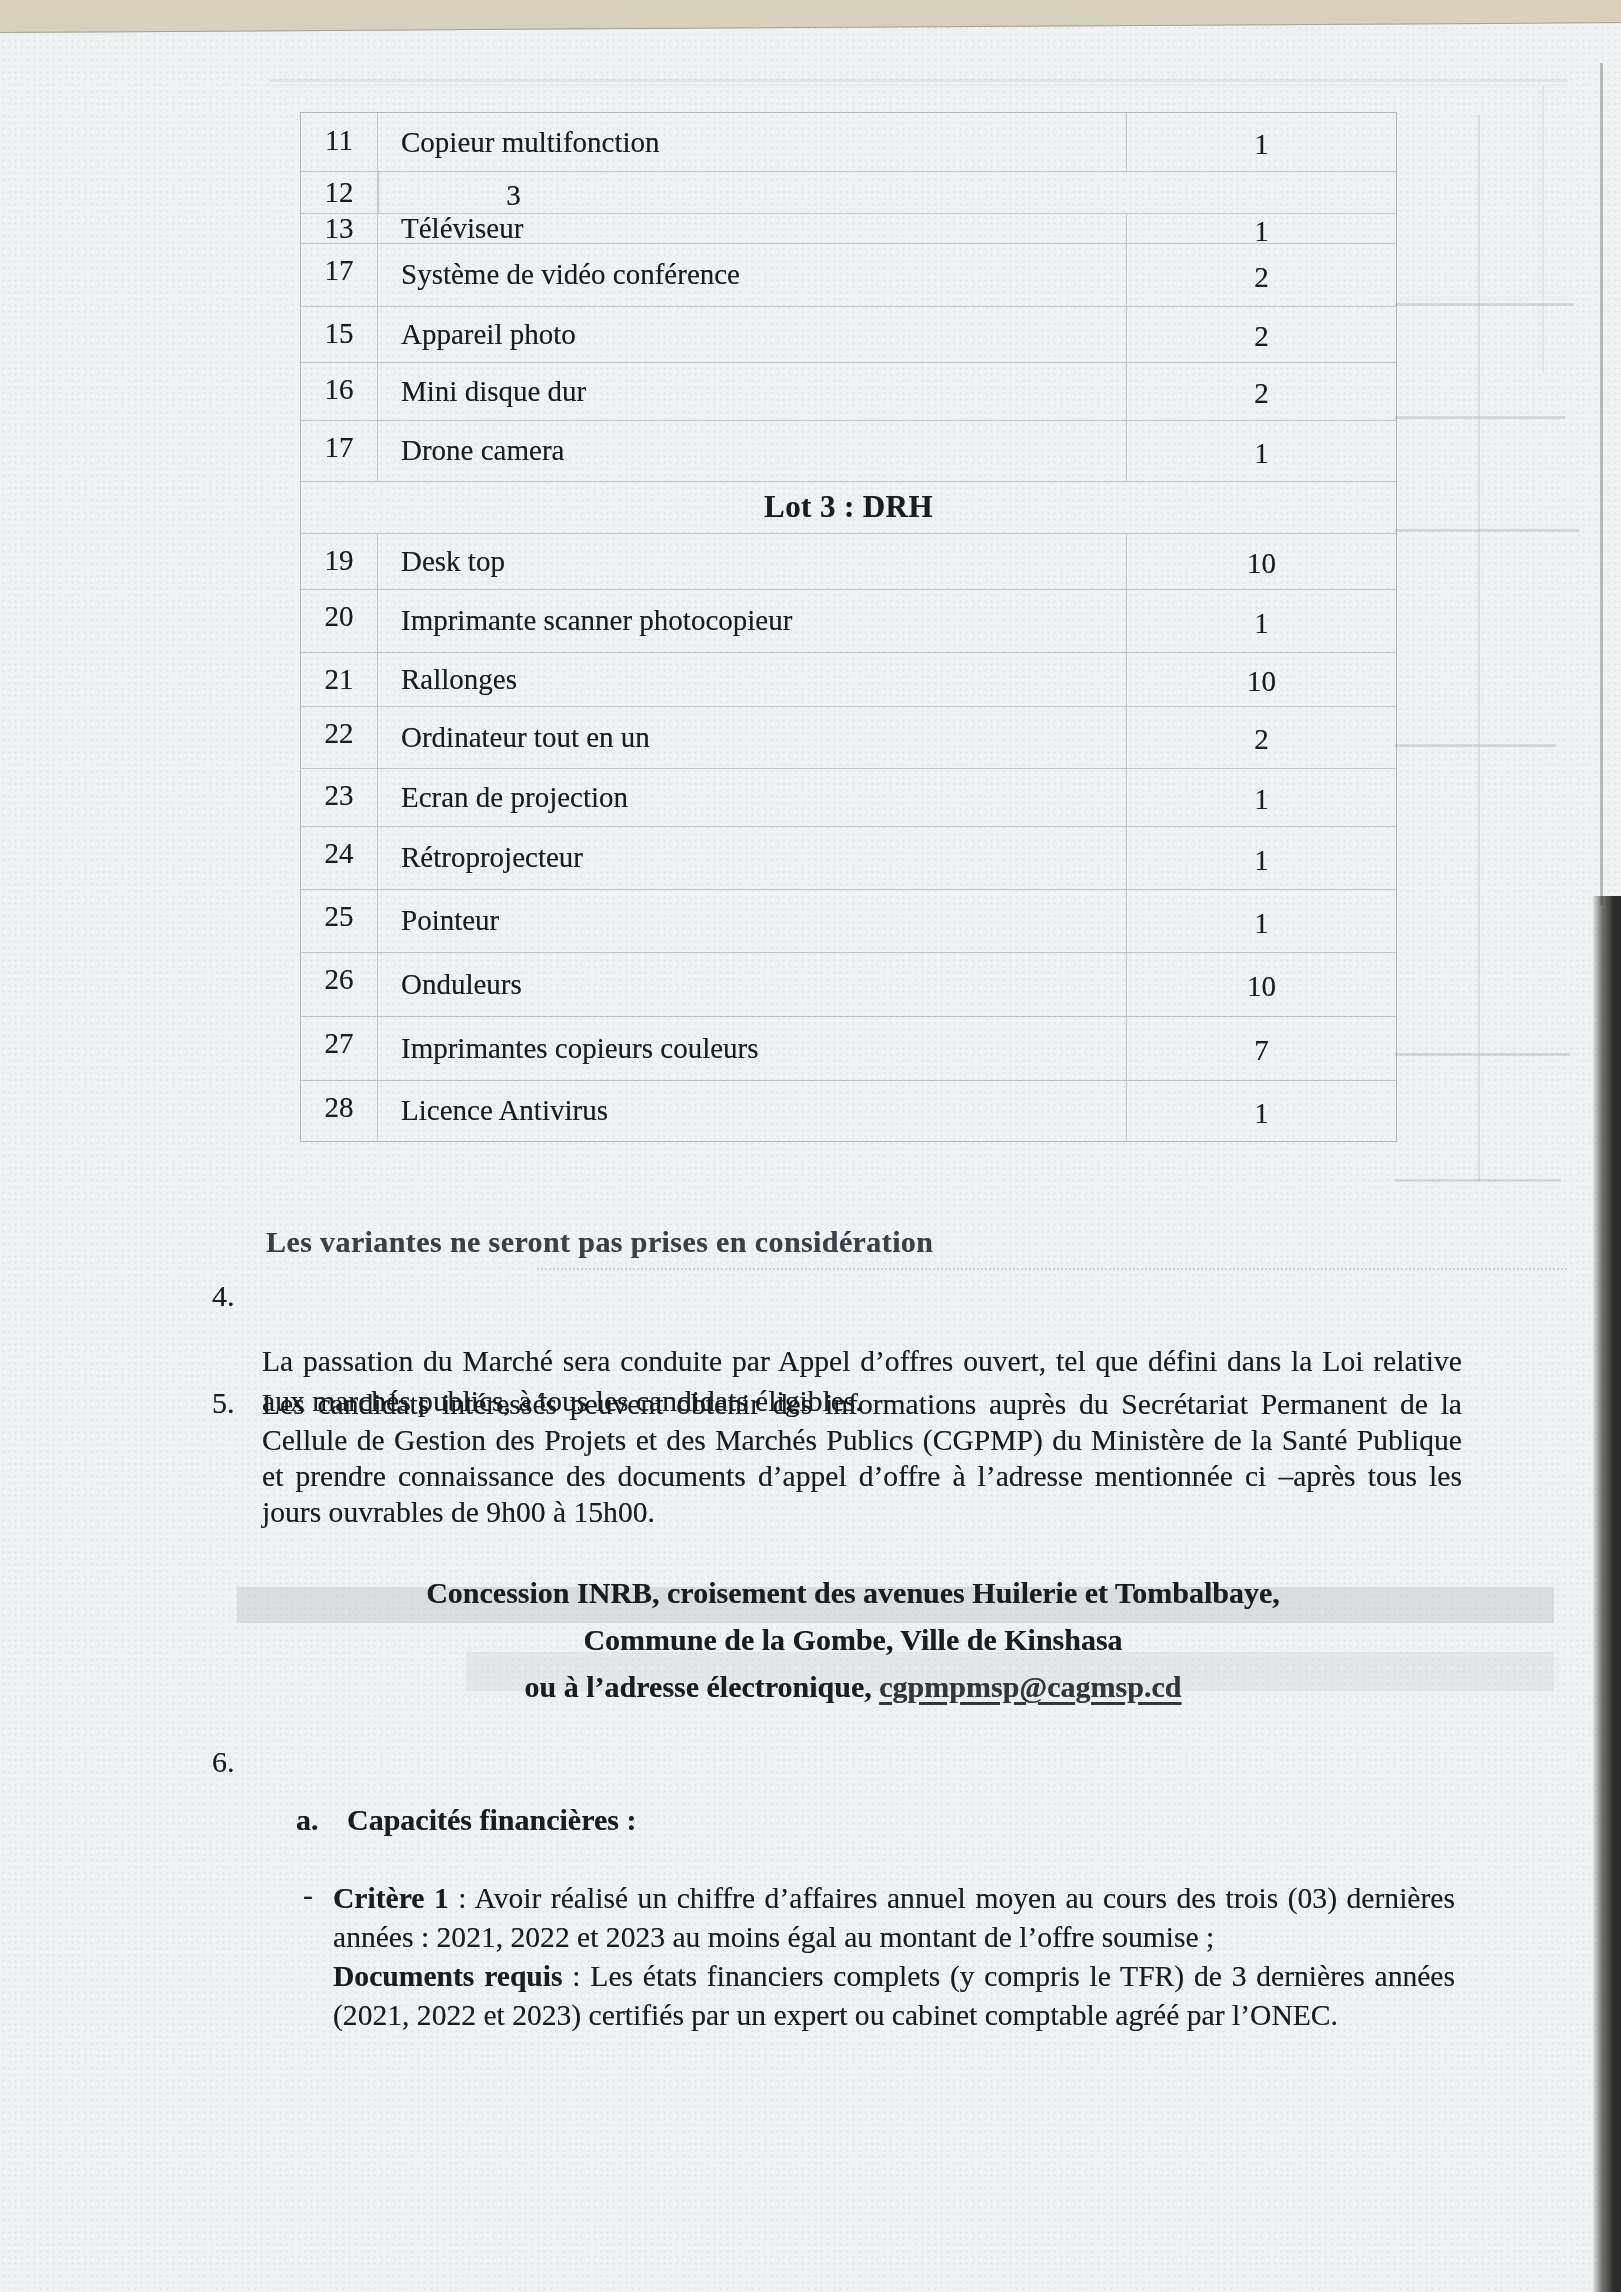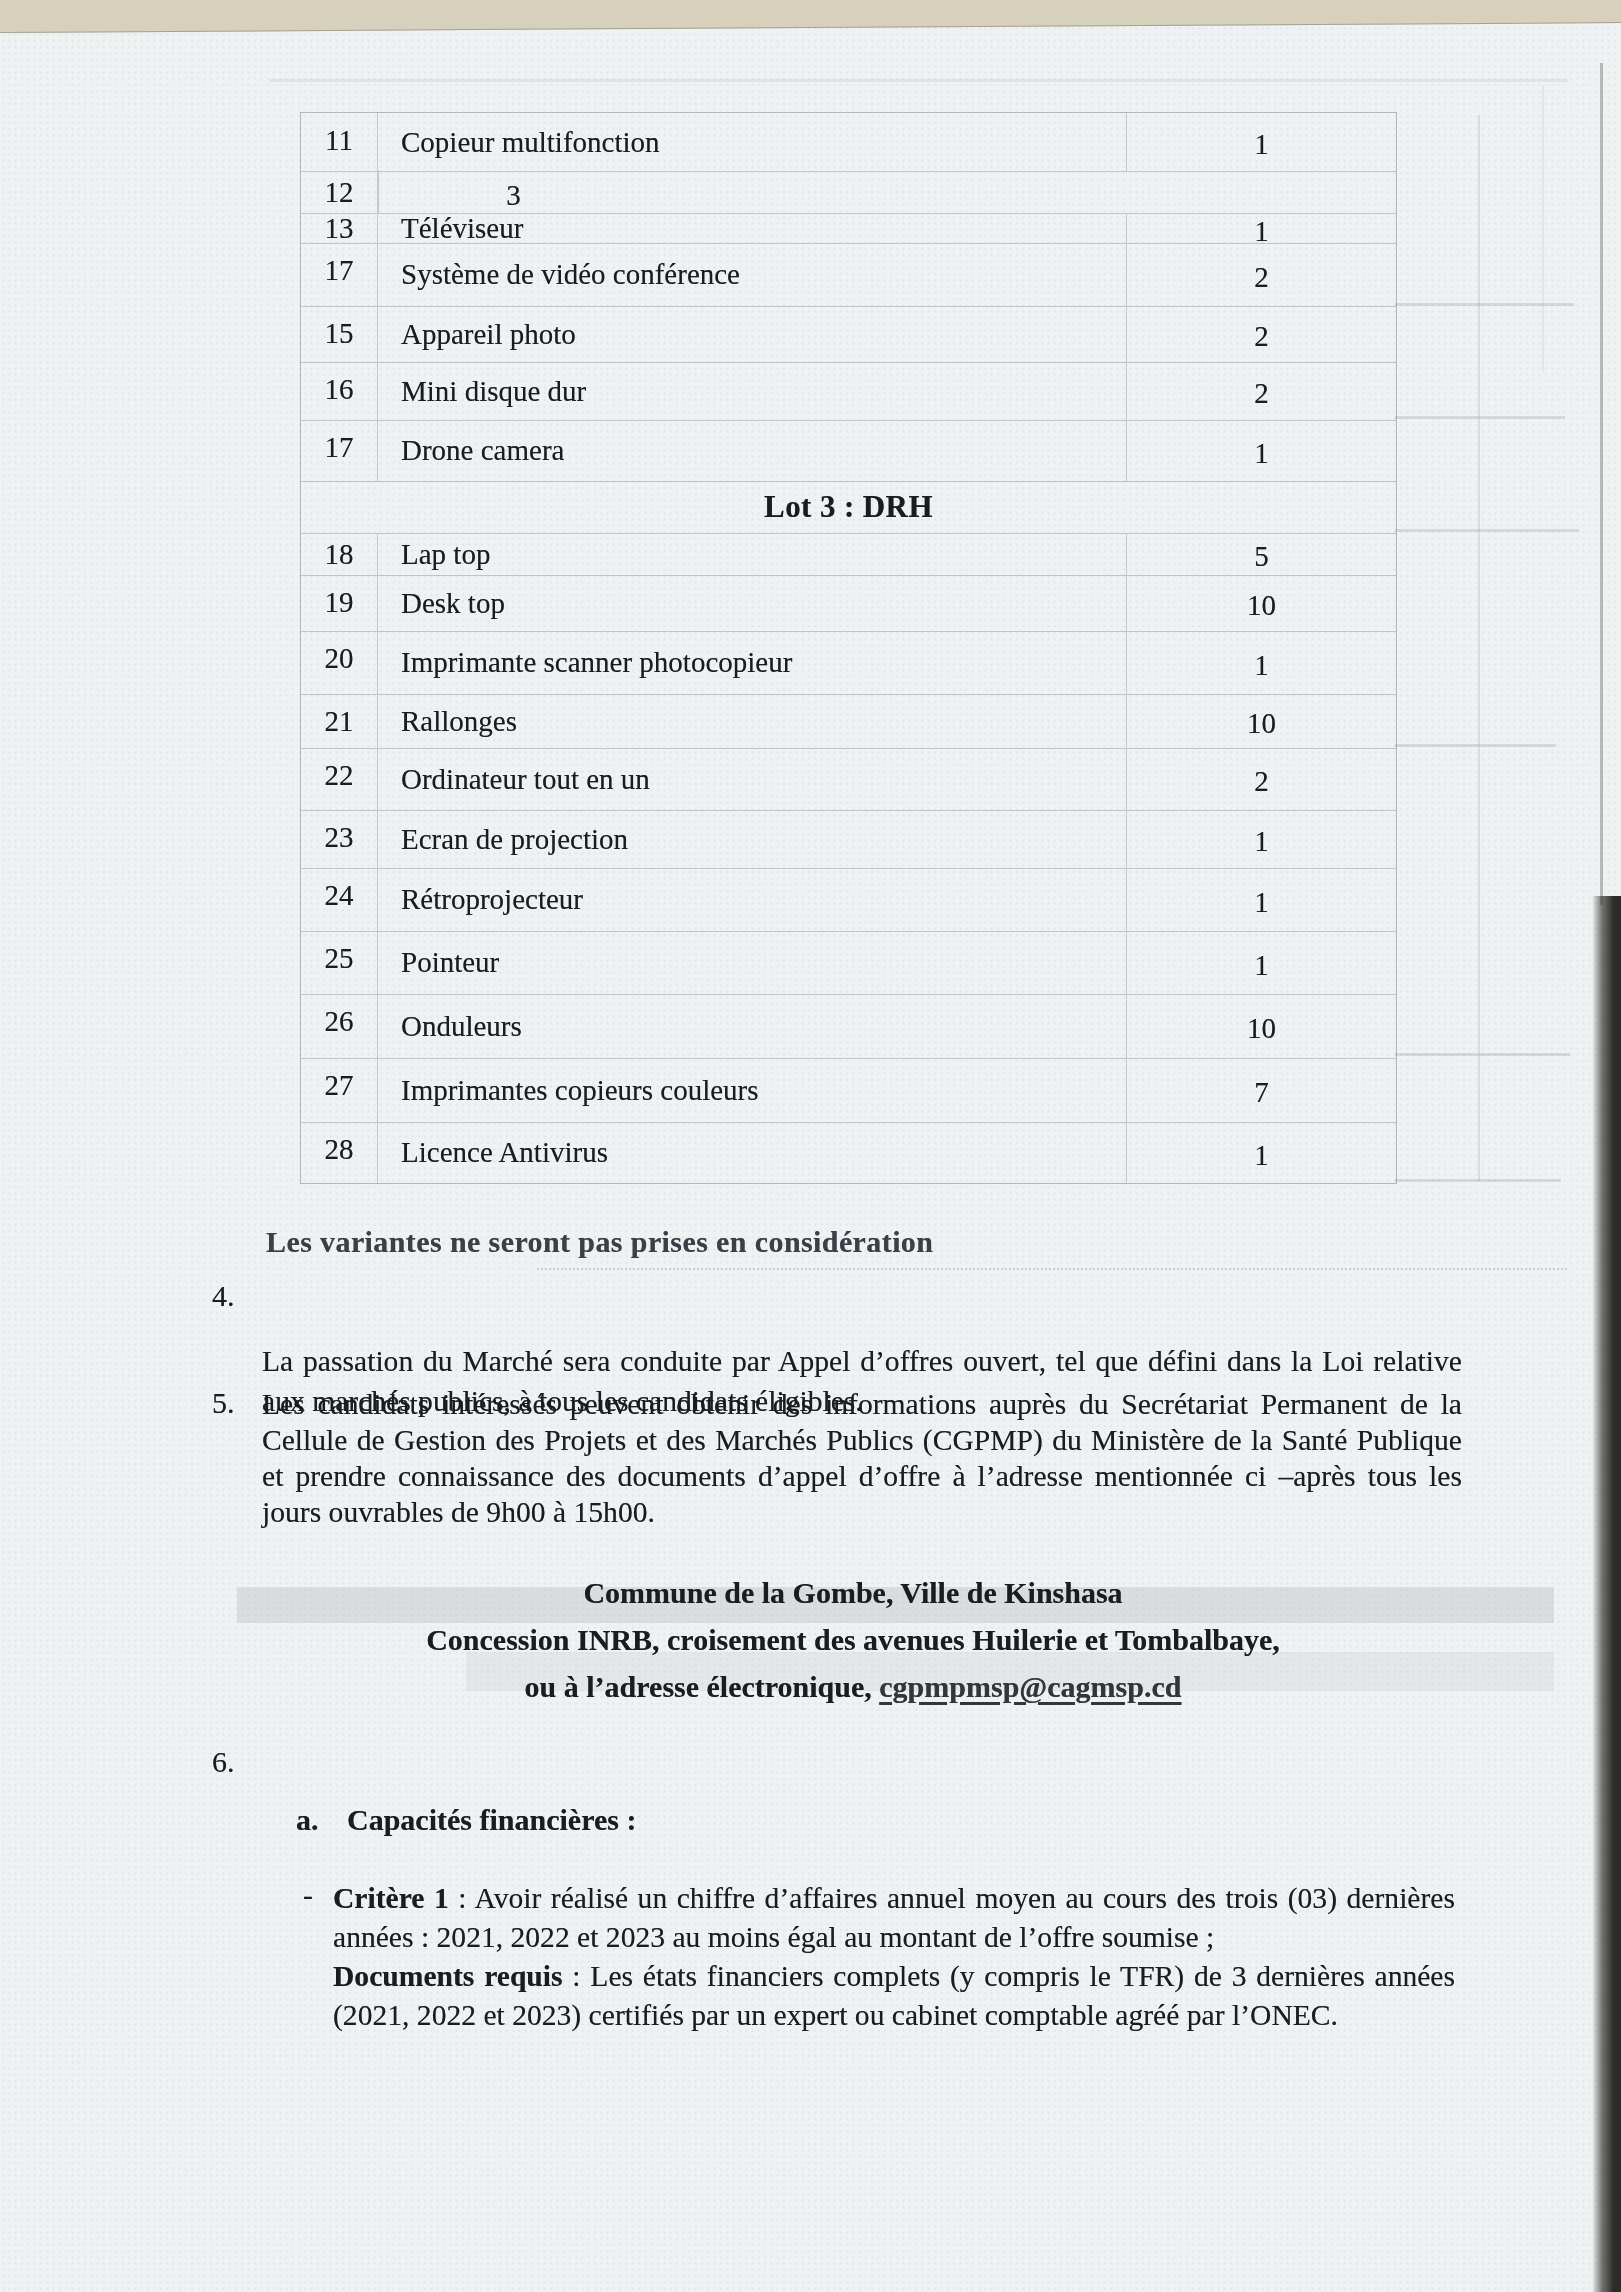--- a/index.html
+++ b/index.html
@@ -105,25 +105,20 @@
       <div class="c-qty">2</div>
     </div>
     <div class="trow" style="height:61px">
       <div class="c-no">17</div>
       <div class="c-des">Drone camera</div>
       <div class="c-qty">1</div>
     </div>
     <div class="trow" style="height:52px">
       <div class="c-sec">Lot 3 : DRH</div>
     </div>
-    <div class="trow slim" style="height:42px">
-      <div class="c-no">18</div>
-      <div class="c-des">Lap top</div>
-      <div class="c-qty">5</div>
-    </div>
     <div class="trow" style="height:56px">
       <div class="c-no">19</div>
       <div class="c-des">Desk top</div>
       <div class="c-qty">10</div>
     </div>
     <div class="trow" style="height:63px">
       <div class="c-no">20</div>
       <div class="c-des">Imprimante scanner photocopieur</div>
       <div class="c-qty">1</div>
     </div>
@@ -174,22 +169,22 @@
 
   <div class="pnum" style="top:1279px">4.</div>
   <div class="pbody" style="top:1341px;line-height:40px">La passation du Marché sera conduite par Appel d’offres ouvert, tel que défini dans la Loi relative aux marchés publics, à tous les candidats éligibles.</div>
 
   <div class="pnum" style="top:1386px">5.</div>
   <div class="pbody" style="top:1386px;line-height:36px">Les candidats intéressés peuvent obtenir des informations auprès du Secrétariat Permanent de la Cellule de Gestion des Projets et des Marchés Publics (CGPMP) du Ministère de la Santé Publique et prendre connaissance des documents d’appel d’offre à l’adresse mentionnée ci –après tous les jours ouvrables de 9h00 à 15h00.</div>
 
   <div class="band" style="left:237px;top:1587px;width:1317px;height:36px;"></div>
   <div class="band light" style="left:466px;top:1652px;width:1088px;height:39px;"></div>
   <div class="addr">
+    <div>Concession INRB, croisement des avenues Huilerie et Tombalbaye,</div>
     <div>Commune de la Gombe, Ville de Kinshasa</div>
-    <div>Concession INRB, croisement des avenues Huilerie et Tombalbaye,</div>
     <div><span>ou à l’adresse électronique, </span><span class="email">cgpmpmsp@cagmsp.cd</span></div>
   </div>
 
   <div class="pnum" style="top:1745px">6.</div>
 
   <div class="qual-a-label">a.</div>
   <div class="qual-a-title">Capacités financières :</div>
 
   <div class="crit-dash">-</div>
   <div class="crit-body">

